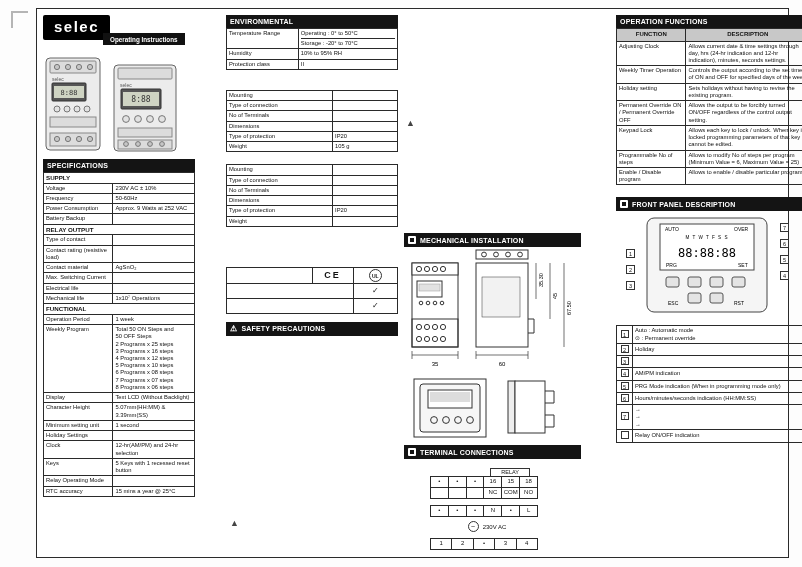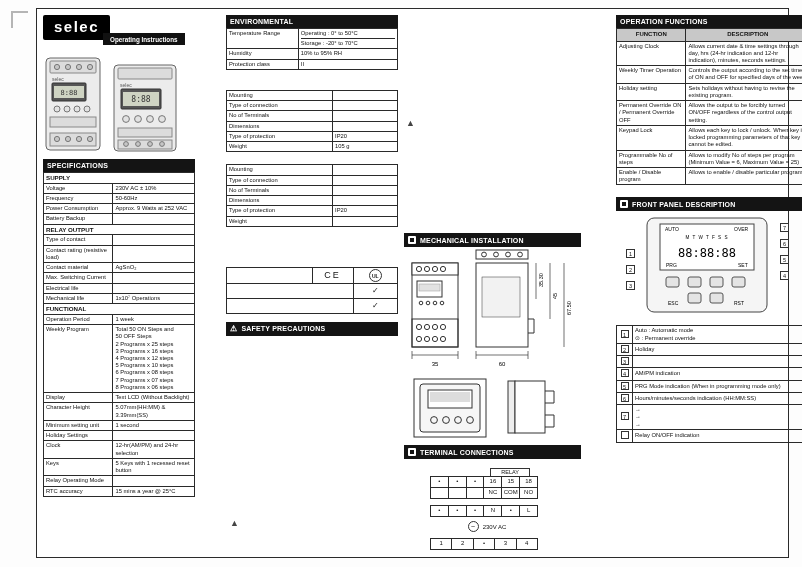--- a/index.html
+++ b/index.html
@@ -22,21 +22,21 @@
 .env .val div+div{border-top:1px solid #2a2a2a;margin-top:1px;padding-top:1px}
 .ops th{background:#c8c8c8;text-align:center;font-size:6px;padding:2px 1px}
 .legend td{vertical-align:middle}
 .numcell{text-align:center}
 .numbox{display:inline-block;min-width:8px;height:8px;border:1px solid #333;font-size:5.5px;line-height:8px;text-align:center;padding:0 1px;background:#fff}
 .brandrow{position:relative;height:36px}
 .logo{position:absolute;left:0;top:0;background:#000;color:#fff;font-size:15px;font-weight:bold;letter-spacing:1.5px;padding:3px 11px 5px;border-radius:2px}
 .docbar{position:absolute;left:60px;top:18px;background:#111;color:#fff;font-size:6.3px;font-weight:bold;padding:2.5px 7px;white-space:nowrap}
 .devices{display:flex;gap:12px;margin:5px 0 7px 2px;align-items:center}
 .gap8{height:8px}.gap12{height:12px}.gap20{height:20px}.gap40{height:40px}
-.cert .cemark{font-size:9px;font-weight:normal;letter-spacing:2px;text-align:center;vertical-align:middle}
+.cert .cemark{font-size:9px;font-weight:bold;letter-spacing:2px;text-align:center;vertical-align:middle}
 .cert .ulwrap{text-align:center;vertical-align:middle}
 .ulcircle{display:inline-block;width:13px;height:13px;border:1px solid #333;border-radius:50%;font-size:5px;line-height:13px;text-align:center;font-weight:bold}
 .cert .chk{text-align:center;font-size:8px;vertical-align:middle}
 .cert td{height:15px}
 .trimark{position:absolute;font-size:9px;color:#444;line-height:1}
 .mech-wrap{position:relative;height:218px}
 .tblock{margin:0 0 6px 26px;width:114px}
 .relay-label{font-size:5.5px;text-align:right;padding-right:14px;margin-bottom:1px}
 .relay-label span{border:1px solid #333;border-bottom:none;padding:0 10px 1px}
 .tstrip{width:108px}

